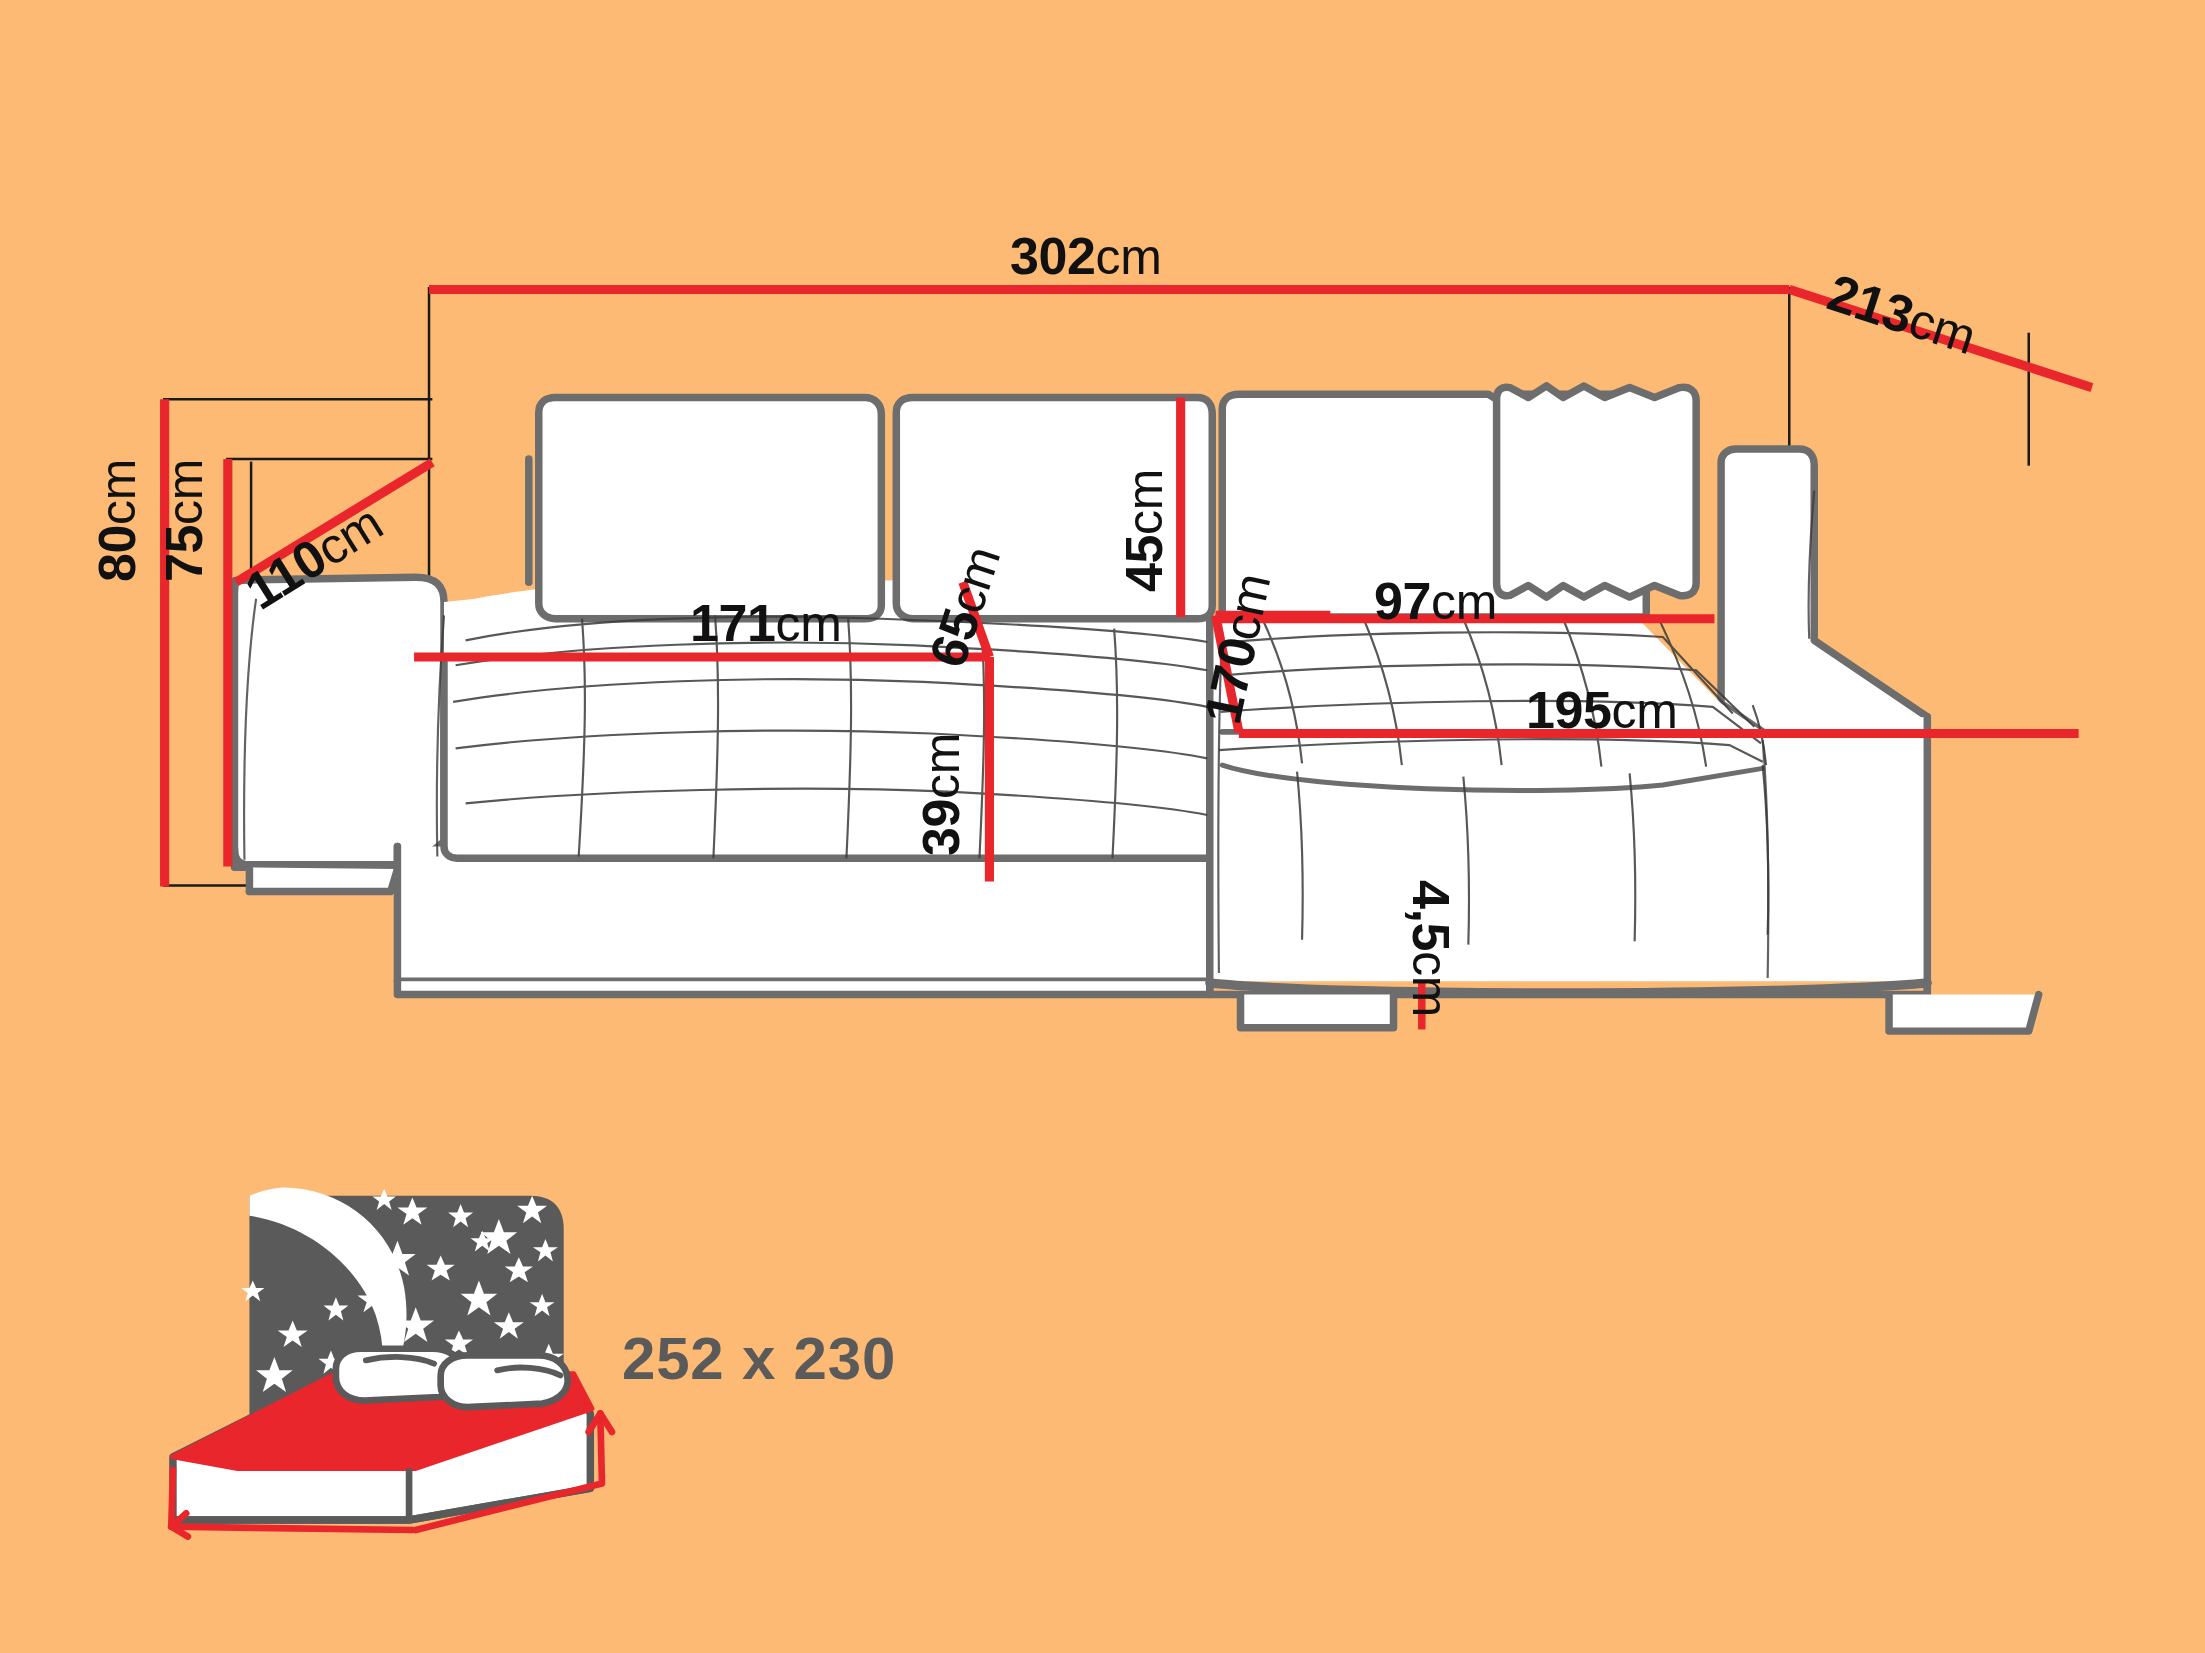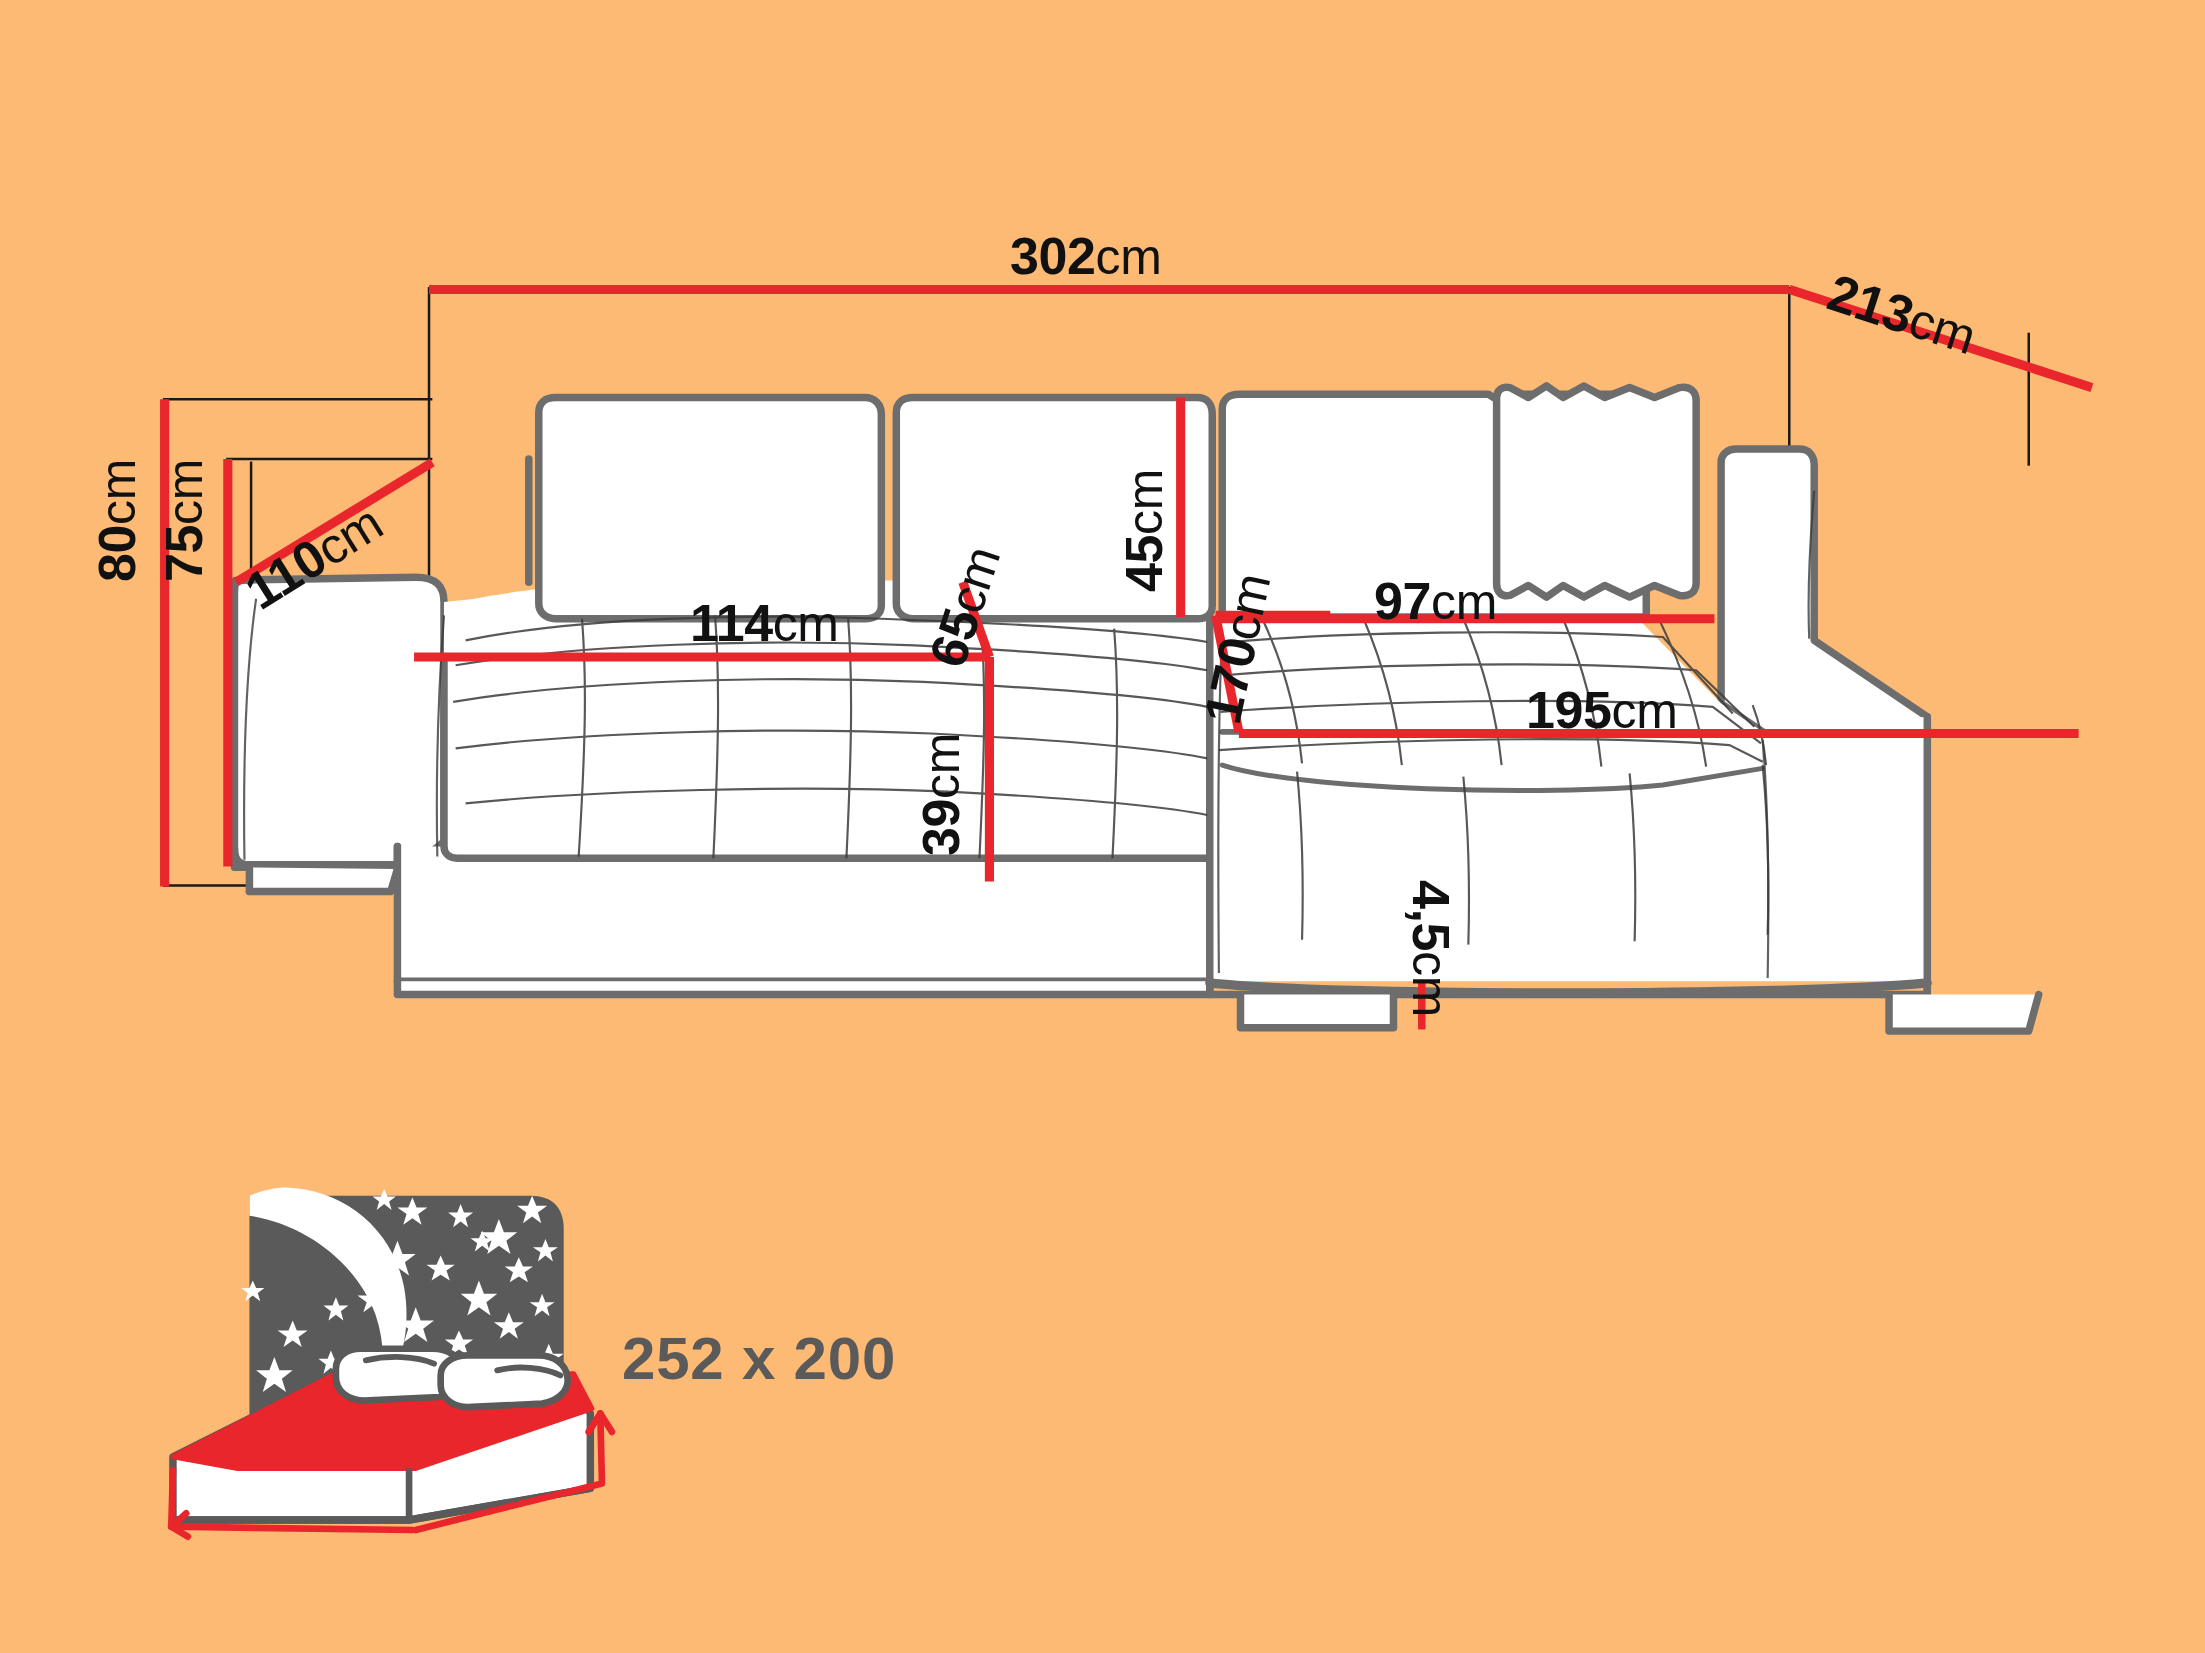--- a/index.html
+++ b/index.html
@@ -248,21 +248,21 @@
 
   <div class="dim-label" style="left:158px; top:582px; transform:rotate(-90deg); transform-origin:left top;">
     <span class="num">75</span><span class="unit">cm</span>
   </div>
 
   <div class="dim-label" style="left:237px; top:574px; transform:rotate(-32deg); transform-origin:left top;">
     <span class="num">110</span><span class="unit">cm</span>
   </div>
 
   <div class="dim-label" style="left:690px; top:597px;">
-    <span class="num">114</span><span class="unit">cm</span>
+    <span class="num">171</span><span class="unit">cm</span>
   </div>
 
   <div class="dim-label" style="left:921px; top:657px; transform:rotate(-72deg); transform-origin:left top;">
     <span class="num">65</span><span class="unit">cm</span>
   </div>
 
   <div class="dim-label" style="left:915px; top:856px; transform:rotate(-90deg); transform-origin:left top;">
     <span class="num">39</span><span class="unit">cm</span>
   </div>
 
@@ -390,16 +390,16 @@
       <path d="M208,1768 L206,1836 L496,1840"></path>
       <path d="M206,1836 L224,1820"></path>
       <path d="M206,1836 L226,1848"></path>
 
       <path d="M500,1840 L724,1784 L722,1700"></path>
       <path d="M722,1700 L708,1722"></path>
       <path d="M722,1700 L736,1722"></path>
     </g>
   </svg>
 
-  <div class="bed-size-label" style="left:622px; top:1324px;">252 x 200</div>
+  <div class="bed-size-label" style="left:622px; top:1324px;">252 x 230</div>
 
 </div>
 
 
 </body></html>

